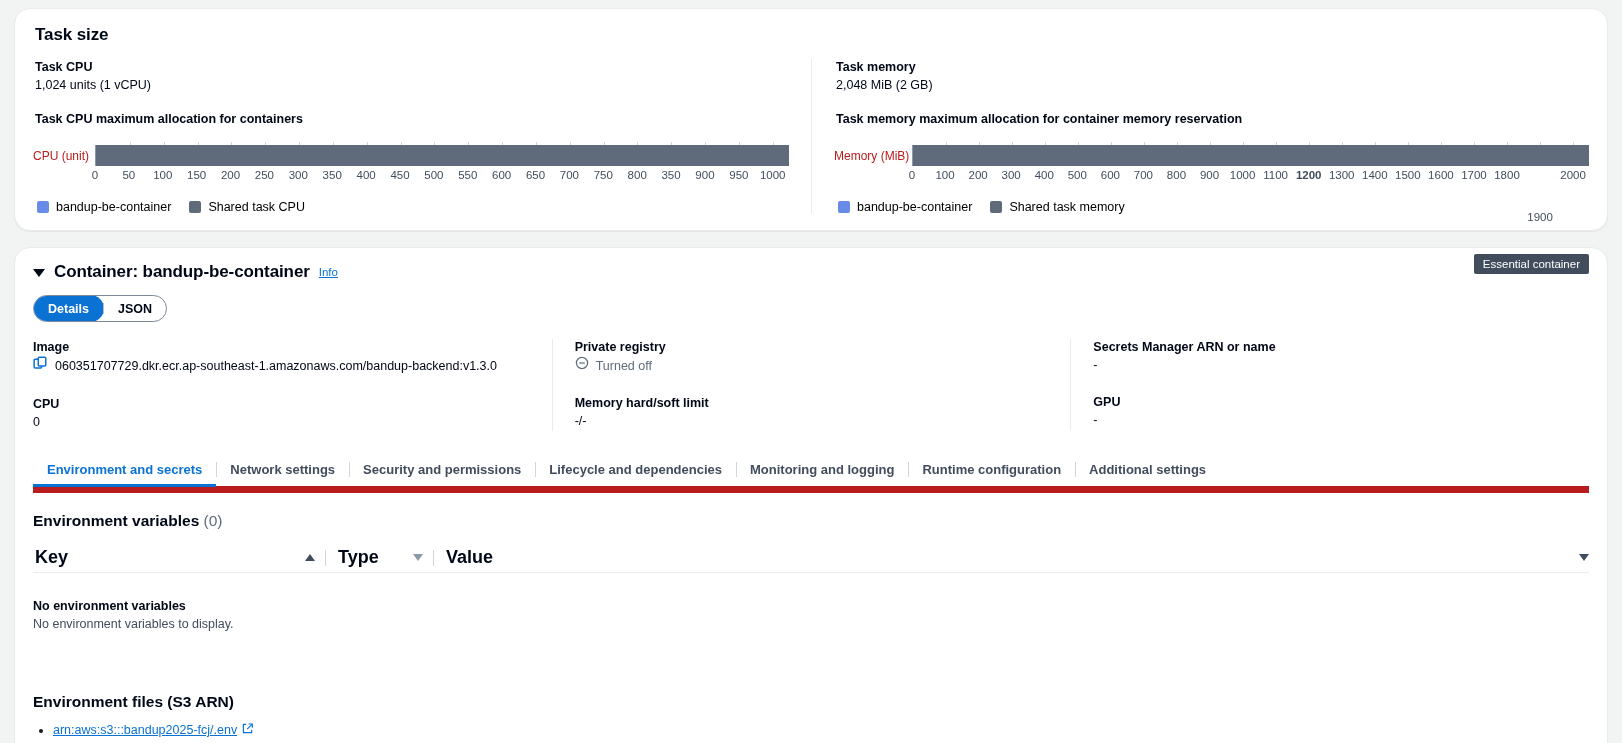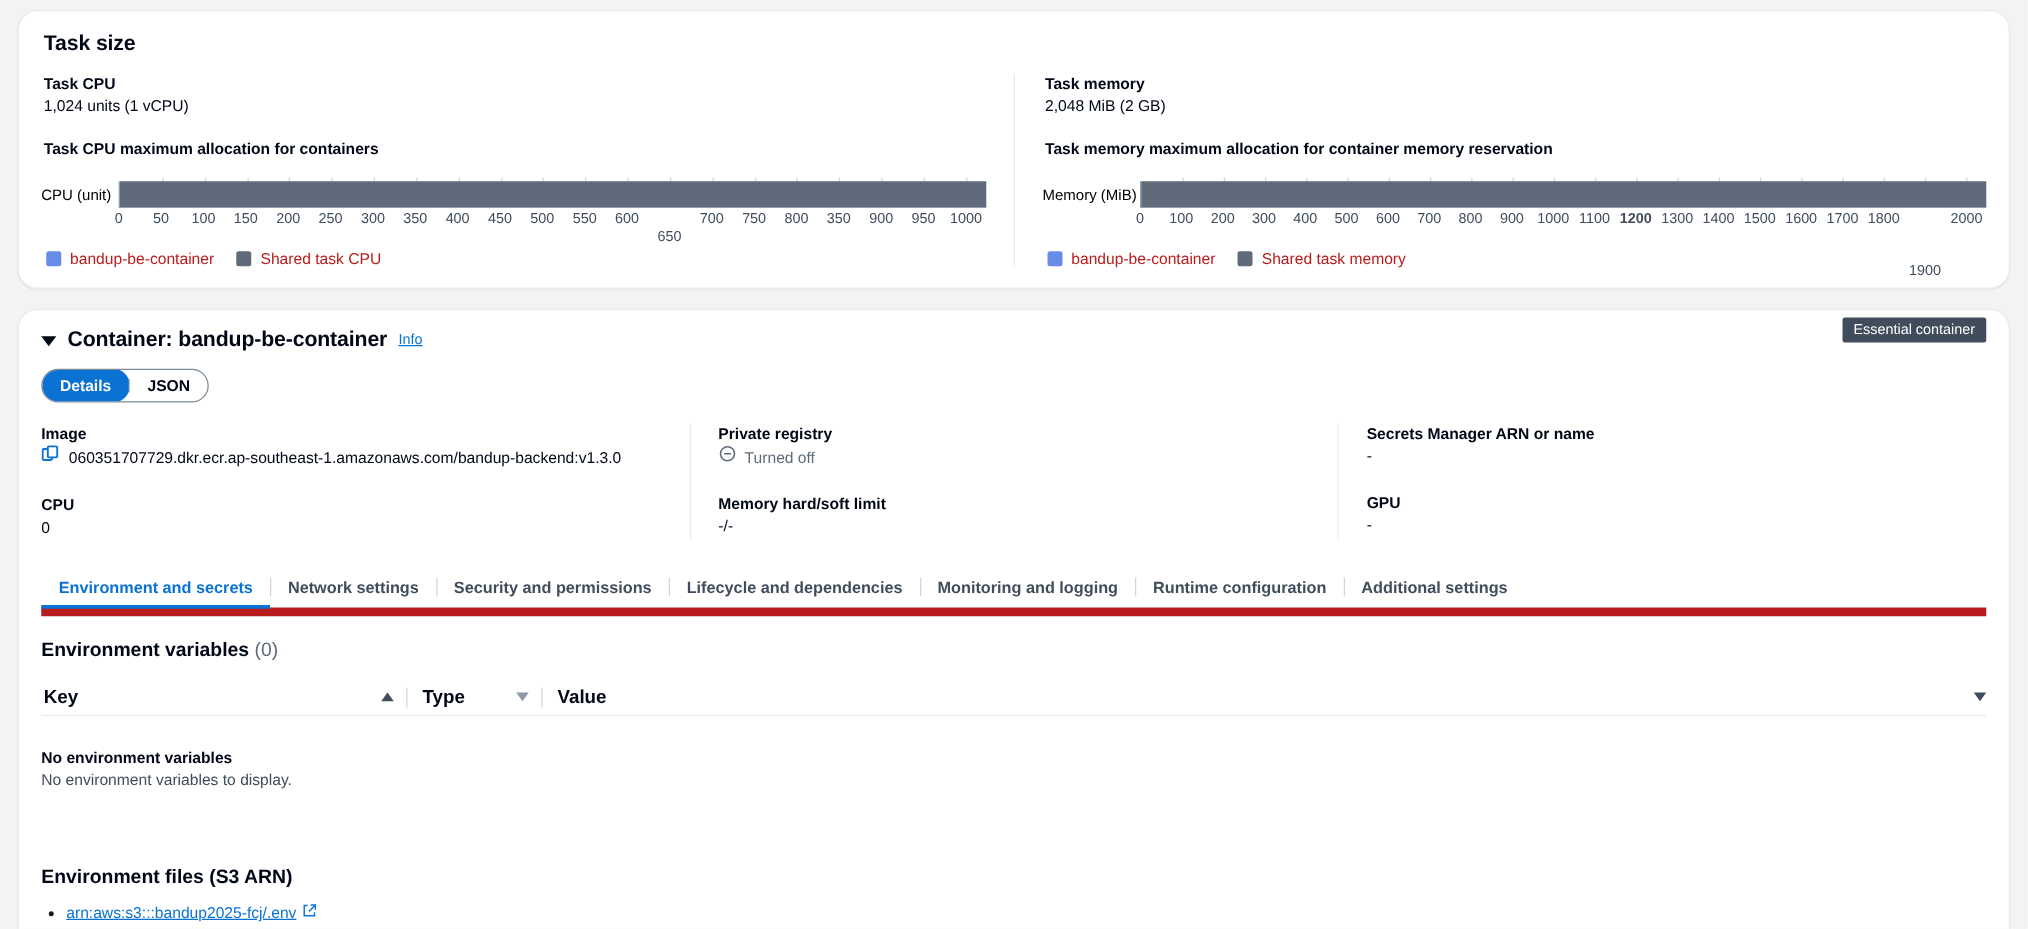--- a/index.html
+++ b/index.html
@@ -39,21 +39,21 @@
     font-size: 12.5px; color: #000716; margin: 0 0 0 2px; line-height: 17px;
   }
   .sub-heading {
     font-size: 12.5px; font-weight: bold; color: #000716;
     margin: 17px 0 0 2px; line-height: 16px;
   }
 
   
   .chart { margin-top: 18px; display: flex; align-items: flex-start; }
   .chart-ylabel {
-    font-size: 12px; color: #000000; text-align: right;
+    font-size: 12px; color: #b91c1c; text-align: right;
     padding-right: 8px; padding-top: 4px; white-space: nowrap;
   }
   .chart-cpu .chart-ylabel { width: 62px; }
   .chart-mem .chart-ylabel { width: 78px; }
   .chart-plot { flex: 1 1 auto; position: relative; }
   .plot-area {
     position: relative; height: 21px;
     border-left: 1px solid #8d99a8;
     border-bottom: 1px solid #8d99a8;
   }
@@ -67,21 +67,21 @@
     background: #5f6b7a;
   }
   .ticks { position: relative; height: 17px; margin-top: 3px; }
   .tick {
     position: absolute; top: 0; font-size: 11.5px; color: #414d5c;
     transform: translateX(-50%); white-space: nowrap;
   }
   .legend { display: flex; gap: 18px; margin-top: 14px; padding-left: 4px; }
   .legend-item { display: flex; align-items: center; gap: 7px; }
   .swatch { width: 12px; height: 12px; border-radius: 2px; }
-  .legend-text { font-size: 12.5px; color: #b91c1c; }
+  .legend-text { font-size: 12.5px; color: #000000; }
 
   
   #container-panel { margin-top: 16px; padding: 14px 18px 22px 18px; position: relative; }
   .container-head { display: flex; align-items: center; }
   .caret {
     width: 0; height: 0; margin-right: 9px; margin-top: 2px;
     border-left: 6px solid transparent; border-right: 6px solid transparent;
     border-top: 8px solid #000716; cursor: pointer;
   }
   .container-title { font-size: 17px; font-weight: bold; color: #000716; letter-spacing: -0.1px; }
@@ -149,21 +149,21 @@
   .section-count { font-weight: normal; color: #5f6b7a; }
 
   
   .table { margin-top: 13px; }
   .thead {
     display: flex; align-items: center; height: 30px;
     border-bottom: 1px solid #e9ebed;
   }
   .th {
     position: relative; display: flex; align-items: center;
-    font-size: 15px; font-weight: bold; color: #000716;
+    font-size: 18px; font-weight: bold; color: #000716;
     height: 100%;
   }
   .th-key { width: 292px; padding-left: 2px; }
   .th-type { width: 107px; padding-left: 12px; }
   .th-value { flex: 1 1 auto; padding-left: 12px; }
   .th-sep { width: 1px; align-self: center; height: 16px; background: #d1d5db; }
   .sort-spacer { flex: 1 1 auto; }
   .tri-up {
     width: 0; height: 0; margin-right: 10px;
     border-left: 5px solid transparent; border-right: 5px solid transparent;
@@ -241,21 +241,21 @@
                 <div class="tick" style="left: 14.6484%;">150</div>
                 <div class="tick" style="left: 19.5312%;">200</div>
                 <div class="tick" style="left: 24.4141%;">250</div>
                 <div class="tick" style="left: 29.2969%;">300</div>
                 <div class="tick" style="left: 34.1797%;">350</div>
                 <div class="tick" style="left: 39.0625%;">400</div>
                 <div class="tick" style="left: 43.9453%;">450</div>
                 <div class="tick" style="left: 48.8281%;">500</div>
                 <div class="tick" style="left: 53.7109%;">550</div>
                 <div class="tick" style="left: 58.5938%;">600</div>
-                <div class="tick" style="left: 63.4766%; margin-top: 15px;">650</div>
+                <div class="tick" style="left: 63.4766%;">650</div>
                 <div class="tick" style="left: 68.3594%;">700</div>
                 <div class="tick" style="left: 73.2422%;">750</div>
                 <div class="tick" style="left: 78.125%;">800</div>
                 <div class="tick" style="left: 83.0078%;">350</div>
                 <div class="tick" style="left: 87.8906%;">900</div>
                 <div class="tick" style="left: 92.7734%;">950</div>
                 <div class="tick" style="left: 97.6562%;">1000</div>
               </div>
           </div>
         </div>

